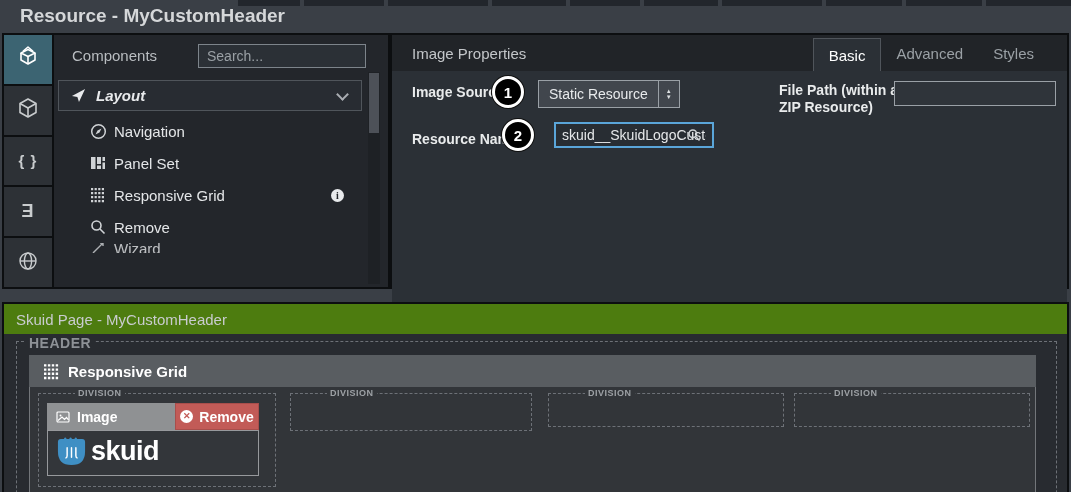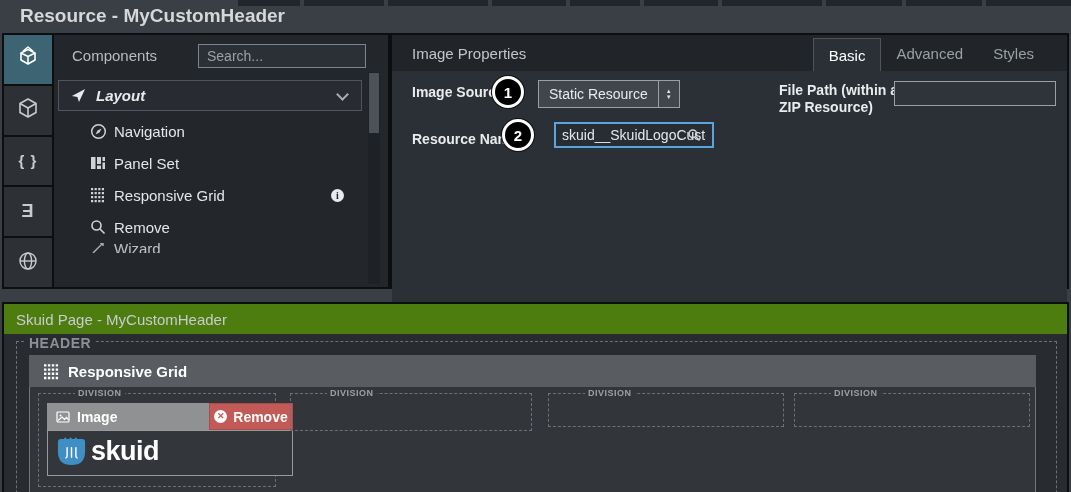--- a/index.html
+++ b/index.html
@@ -78,21 +78,21 @@
   .grid-label{font-size:15px;font-weight:bold;}
   .grid-body{position:relative;height:105px;background:#323539;border:1px solid #73767a;border-top:none;}
   .division{position:absolute;border:1px dashed #6d7177;}
   .division-label{position:absolute;left:7px;top:-6px;background:#323539;padding:0 3px;font-size:9px;
     font-weight:bold;letter-spacing:.5px;color:#9da1a5;margin-left:29px;}
   .d1{left:8px;top:6px;width:236px;height:92px;}
   .d2{left:260px;top:6px;width:240px;height:36px;}
   .d3{left:518px;top:6px;width:234px;height:32px;}
   .d4{left:764px;top:6px;width:234px;height:32px;}
 
-  .img-comp{position:absolute;left:8px;top:9px;width:246px;}
+  .img-comp{position:absolute;left:8px;top:9px;width:212px;}
   .img-comp-bar{height:27px;display:flex;}
   .img-comp-title{flex:1;background:#8f9193;display:flex;align-items:center;color:#fff;font-size:14px;font-weight:bold;}
   .img-comp-title .i-icon{margin:0 7px 0 9px;display:flex;}
   .remove-btn{width:82px;background:#c25b57;border:1px solid #a84e4b;display:flex;align-items:center;
     justify-content:center;color:#fff;font-size:14px;font-weight:bold;gap:6px;}
   .remove-x{width:13px;height:13px;border-radius:50%;background:#fff;color:#c25b57;font-size:9px;font-weight:bold;
     display:flex;align-items:center;justify-content:center;line-height:13px;}
   .img-comp-body{height:44px;background:#33363a;border:1px solid #97999c;display:flex;align-items:center;padding-left:8px;}
   .logo-text{color:#fff;font-size:27px;font-weight:bold;letter-spacing:-0.5px;margin-left:4px;margin-top:-3px;}
 </style>

